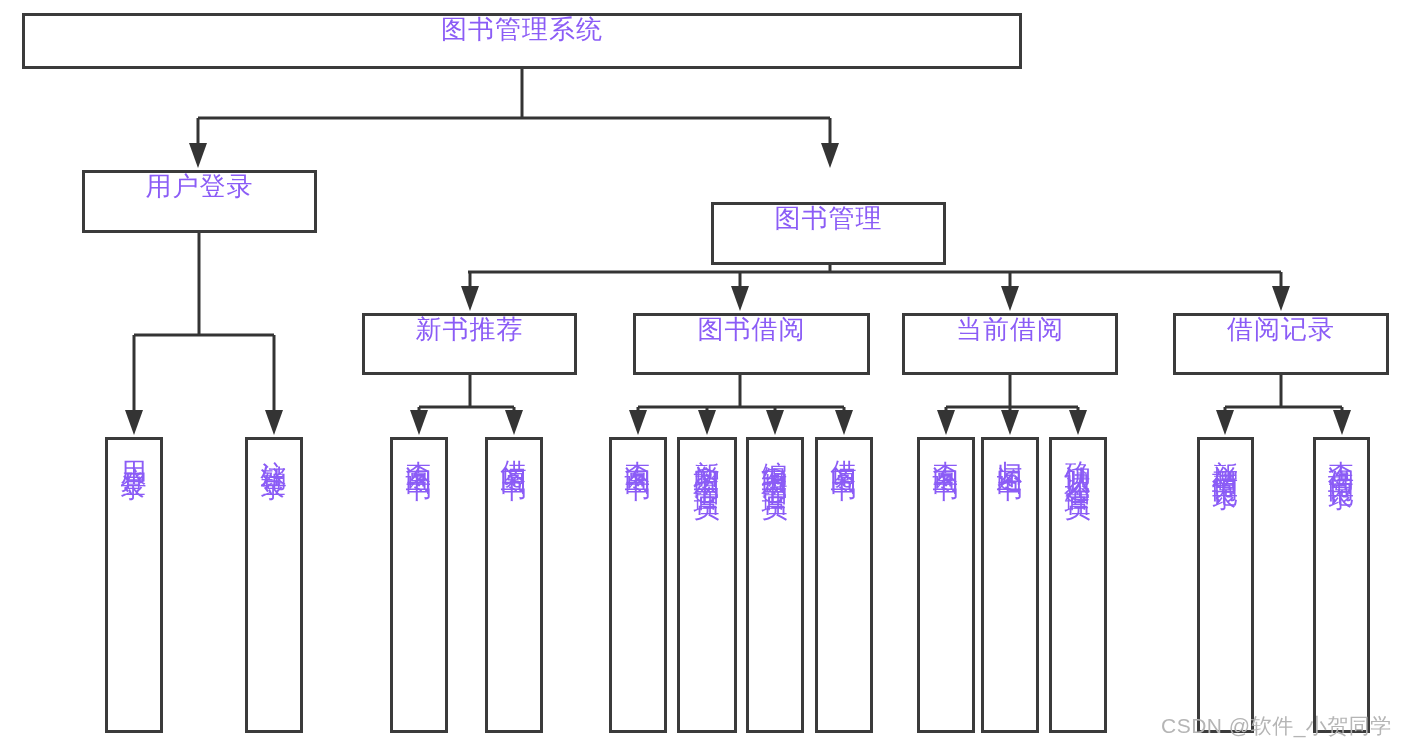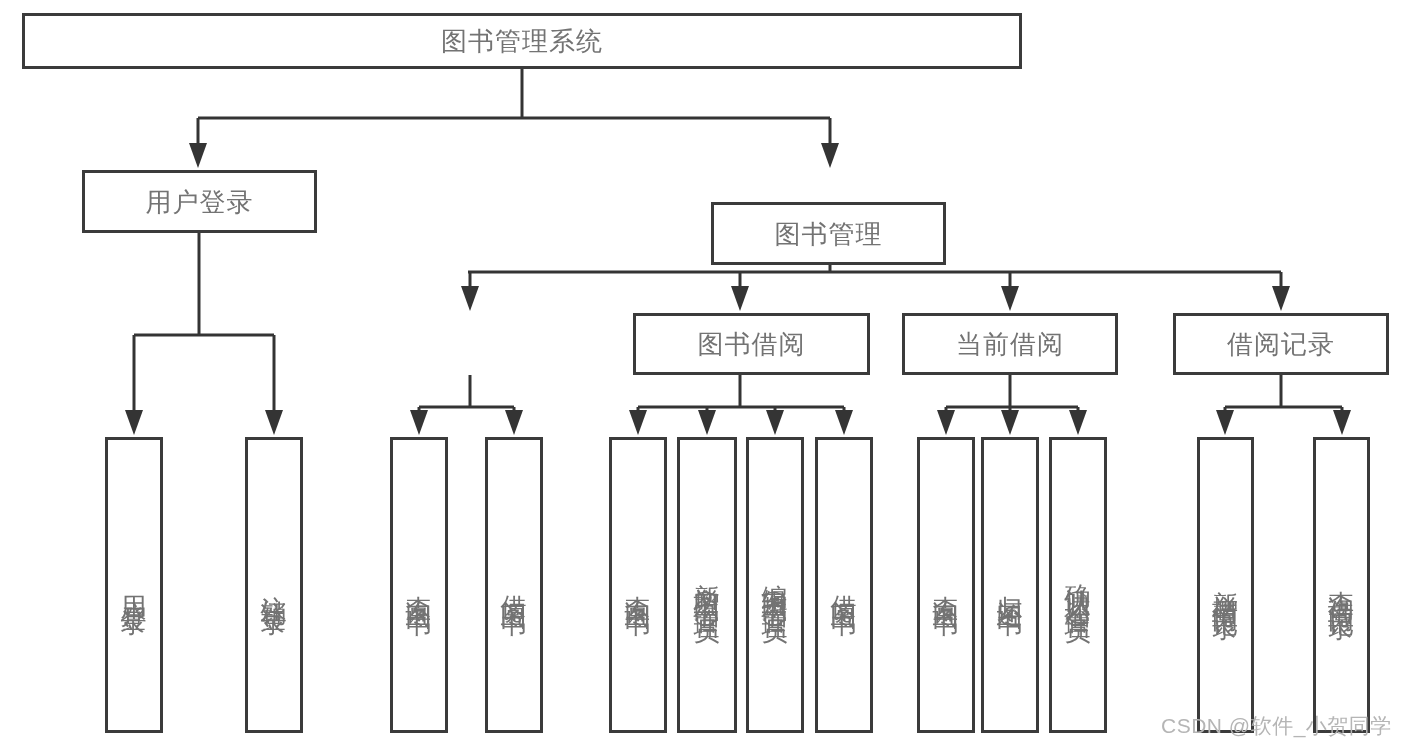--- a/index.html
+++ b/index.html
@@ -15,23 +15,23 @@
     position: absolute;
     left: 0; top: 0;
     width: 1405px; height: 747px;
   }
   .node {
     position: absolute;
     box-sizing: border-box;
     background: #ffffff;
     border: 3px solid #3b3b3b;
     display: flex;
-    align-items: center;
+    align-items: flex-start;
     justify-content: center;
-    color: #737373;
+    color: #8b5cf6;
     font-size: 26px;
     letter-spacing: 1px;
     line-height: 1;
   }
   .node.v span {
     writing-mode: vertical-rl;
     text-orientation: mixed;
     letter-spacing: 5px;
     line-height: 1;
     white-space: nowrap;
@@ -111,20 +111,23 @@
     <span>图书管理系统</span>
   </div>
 
   <div class="node h" style="left:82px; top:170px; width:235px; height:63px;">
     <span>用户登录</span>
   </div>
   <div class="node h" style="left:711px; top:170px; width:235px; height:63px;margin-top:32px;">
     <span>图书管理</span>
   </div>
 
+  <div class="node h" style="left:362px; top:313px; width:215px; height:62px;">
+    <span>新书推荐</span>
+  </div>
   <div class="node h" style="left:633px; top:313px; width:237px; height:62px;">
     <span>图书借阅</span>
   </div>
   <div class="node h" style="left:902px; top:313px; width:216px; height:62px;">
     <span>当前借阅</span>
   </div>
   <div class="node h" style="left:1173px; top:313px; width:216px; height:62px;">
     <span>借阅记录</span>
   </div>
 

